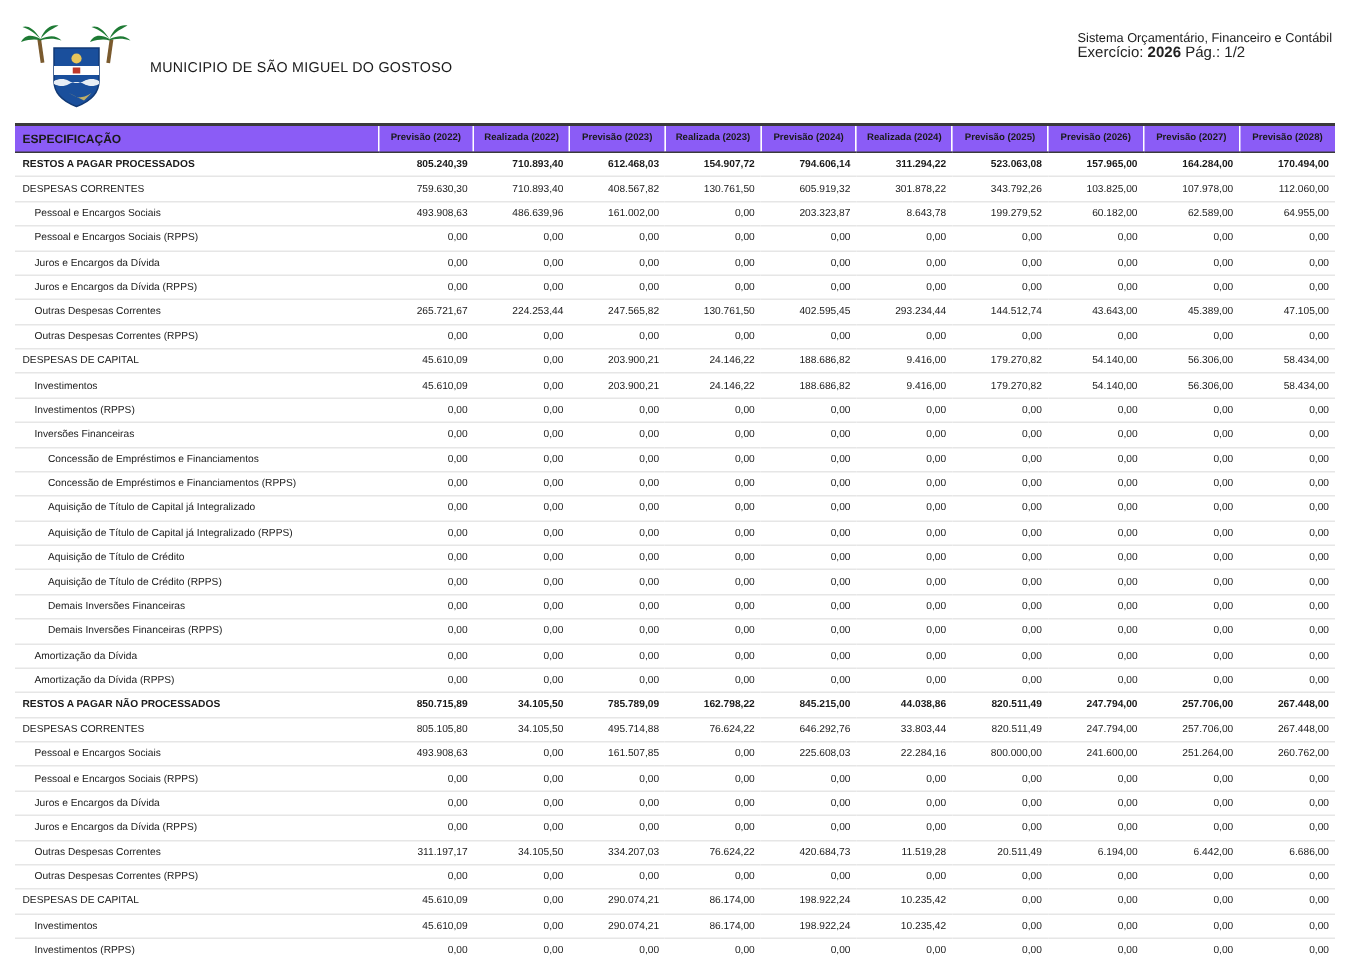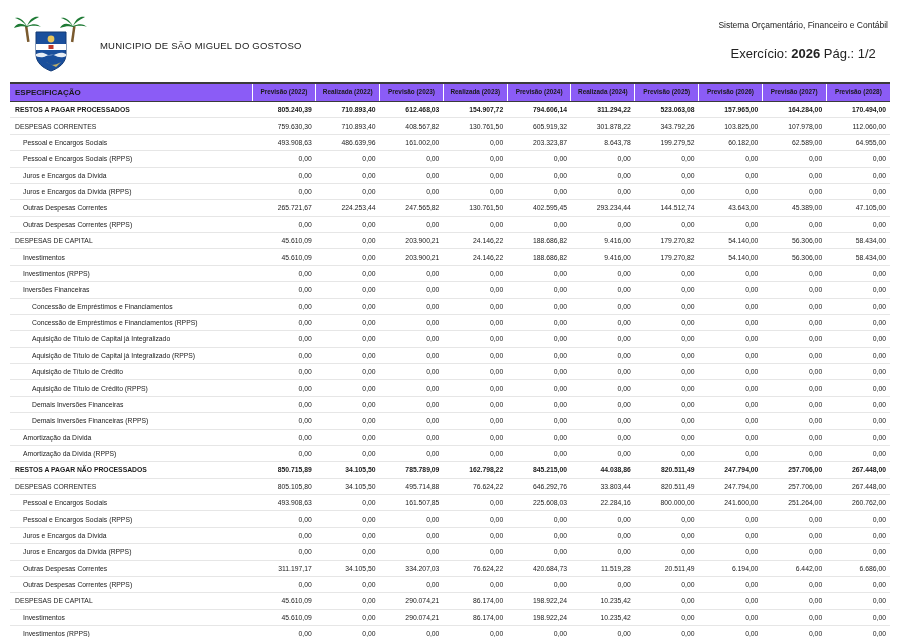--- a/index.html
+++ b/index.html
@@ -17,23 +17,23 @@
     display: flex;
     align-items: flex-start;
     justify-content: space-between;
     padding: 2px 2px 8px 2px;
   }
   .header-left { display: flex; align-items: center; gap: 10px; }
   .logo-box { width: 78px; height: 58px; flex: 0 0 auto; }
   .titles { display: flex; flex-direction: column; gap: 3px; padding-top: 4px; }
   .title-muni { font-size: 9.5px; letter-spacing: .2px; }
   .title-law, .title-report { font-size: 8.5px; font-weight: bold; }
-  .header-right { text-align: center; padding-top: 6px; }
+  .header-right { text-align: left; padding-top: 6px; }
   .system-name { font-size: 8.5px; }
-  .exercicio-line { font-size: 13px; margin-top: 16px; color: #222; }
+  .exercicio-line { font-size: 10px; margin-top: 0; color: #222; }
   .exercicio-line b { font-weight: bold; }
 
   
   table.report {
     width: 100%;
     border-collapse: collapse;
     table-layout: fixed;
     border-top: 2px solid #3a3a3a;
     margin-top: 2px;
   }

